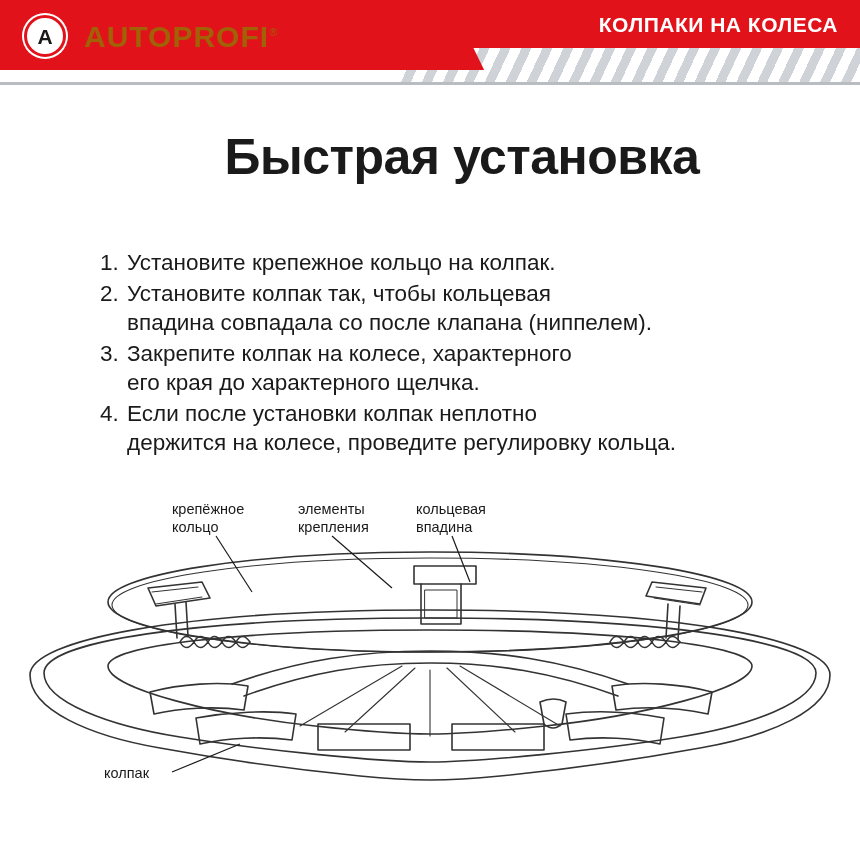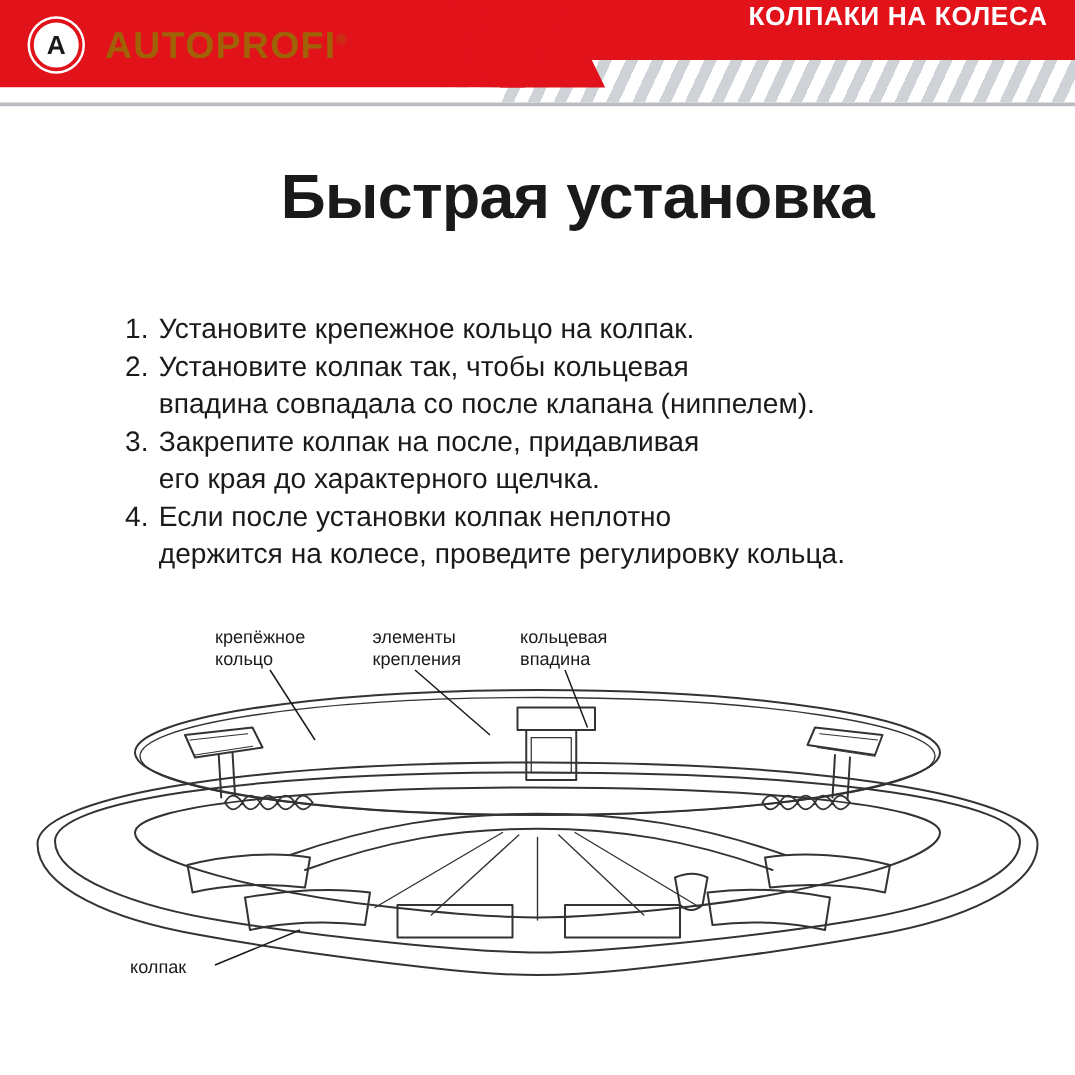--- a/index.html
+++ b/index.html
@@ -60,21 +60,21 @@
     top: 0;
     left: 395px;
     width: 60px;
     height: 48px;
     background: #e1121a;
     transform: skewX(-26deg);
     transform-origin: top left;
   }
   .header-title {
     position: absolute;
-    top: 2px;
+    top: 13px;
     right: 22px;
     color: #ffffff;
     font-size: 21px;
     font-weight: bold;
     letter-spacing: 0.5px;
     white-space: nowrap;
   }
   .logo-badge {
     position: absolute;
     top: 13px;
@@ -240,21 +240,21 @@
       <div class="step-num">1.</div>
       <div class="step-text">Установите крепежное кольцо на колпак.</div>
     </div>
     <div class="step">
       <div class="step-num">2.</div>
       <div class="step-text">Установите колпак так, чтобы кольцевая
 впадина совпадала со после клапана (ниппелем).</div>
     </div>
     <div class="step">
       <div class="step-num">3.</div>
-      <div class="step-text">Закрепите колпак на после, придавливая
+      <div class="step-text">Закрепите колпак на колесе, характерного
 его края до характерного щелчка.</div>
     </div>
     <div class="step">
       <div class="step-num">4.</div>
       <div class="step-text">Если после установки колпак неплотно
 держится на колесе, проведите регулировку кольца.</div>
     </div>
   </div>
 
   <div class="diagram">

